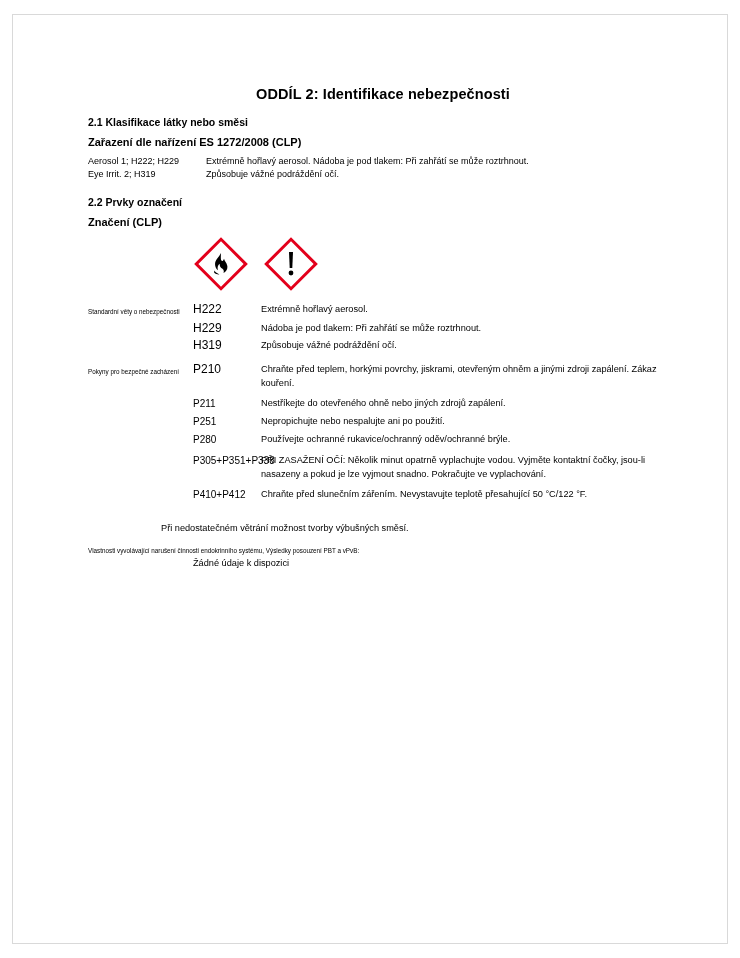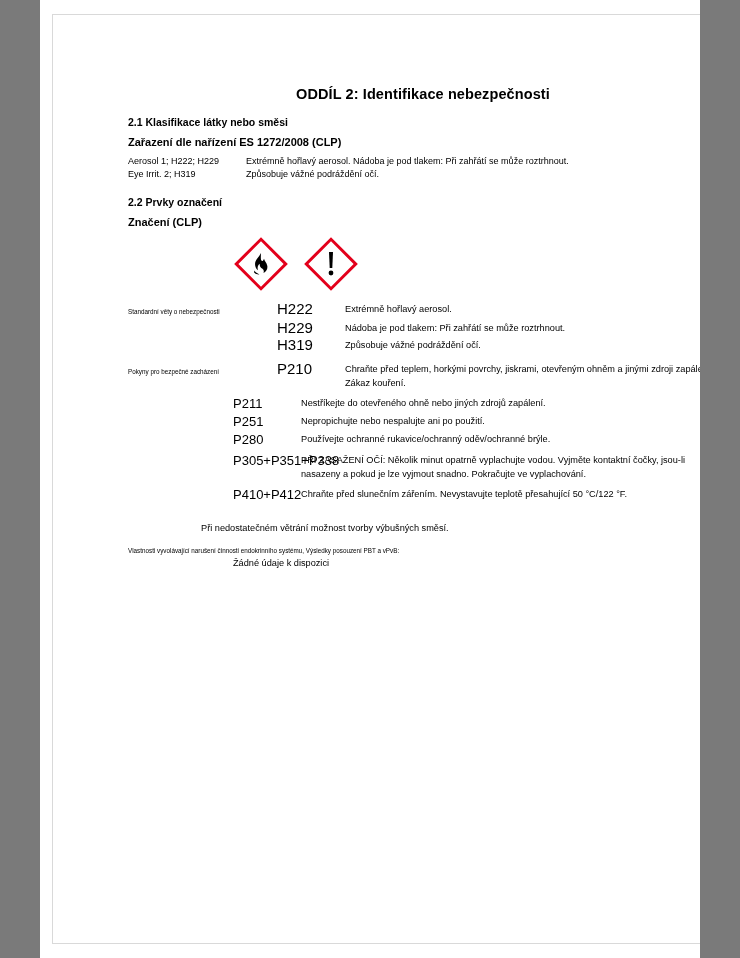--- a/index.html
+++ b/index.html
@@ -5,21 +5,21 @@
   html, body {
     margin: 0;
     padding: 0;
     background: #7a7a7a;
   }
   body {
     font-family: "Liberation Sans", sans-serif;
   }
   .page {
     position: relative;
-    width: 660px;
+    width: 740px;
     height: 958px;
     background: #ffffff;
     margin: 0 auto;
     overflow: hidden;
     box-sizing: border-box;
   }
   .frame {
     position: absolute;
     left: 12px;
     top: 14px;
@@ -132,28 +132,27 @@
     width: 105px;
     flex: 0 0 105px;
     font-size: 6.3px;
     line-height: 13px;
     padding-top: 3px;
     color: #000;
   }
   .stmt-row .code {
     width: 68px;
     flex: 0 0 68px;
-    font-size: 13px;
+    font-size: 10px;
     line-height: 14px;
     padding-top: 1px;
   }
   .stmt-row .code.big {
-    font-size: 15px;
+    font-size: 12px;
     padding-top: 0;
-    margin-left: 44px;
   }
   .stmt-row .txt {
     flex: 1;
   }
   .stmt-row.tall { margin-bottom: 6px; }
 
   .last-line {
     font-size: 9.2px;
     margin-left: 73px;
     margin-top: 6px;

